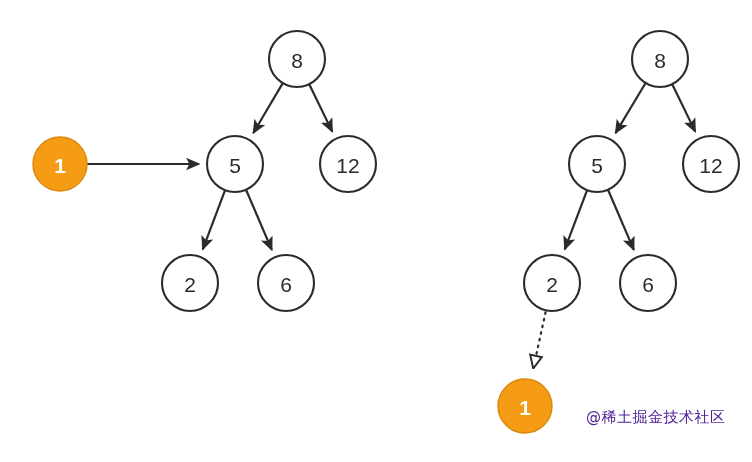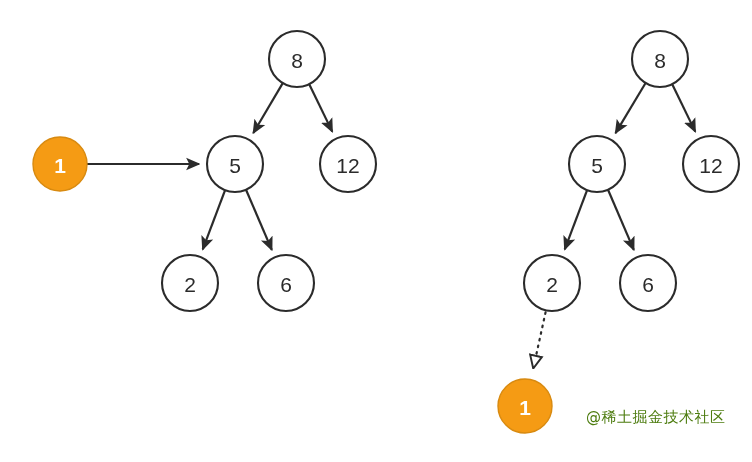--- a/index.html
+++ b/index.html
@@ -57,21 +57,21 @@
     stroke-width: 2.2;
     stroke-dasharray: 1.6 5.2;
     stroke-linecap: round;
   }
   .watermark-cn {
     position: absolute;
     left: 586px;
     top: 408px;
     font-family: "DejaVu Sans", sans-serif;
     font-size: 15px;
-    color: #4d7c0f;
+    color: #4c1d95;
     letter-spacing: 0.5px;
     white-space: nowrap;
     user-select: none;
   }
   .watermark-en {
     position: absolute;
     left: 556px;
     top: 418px;
     font-family: "Liberation Sans", sans-serif;
     font-size: 17px;

